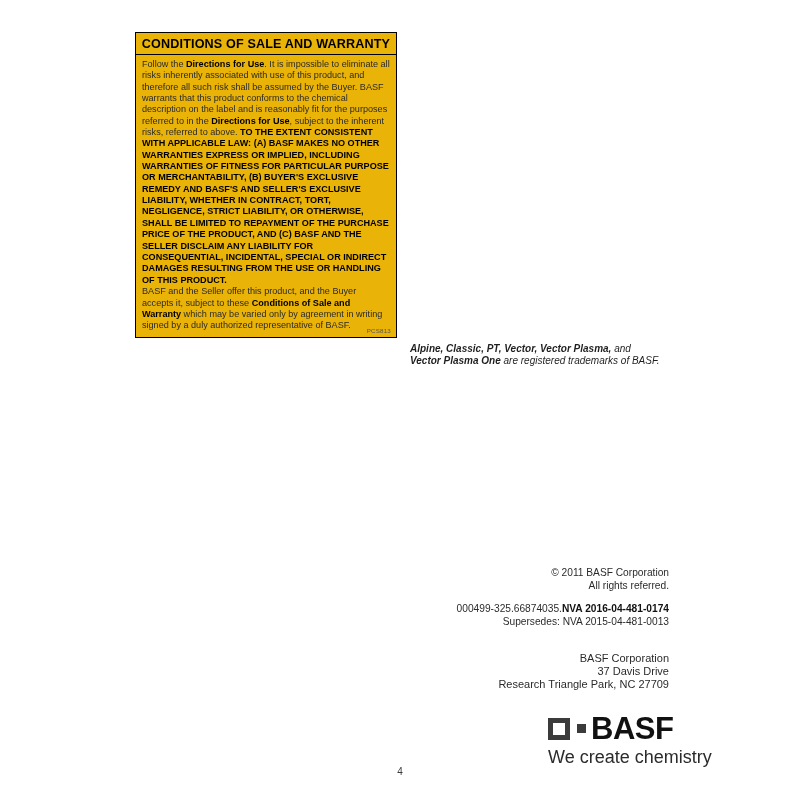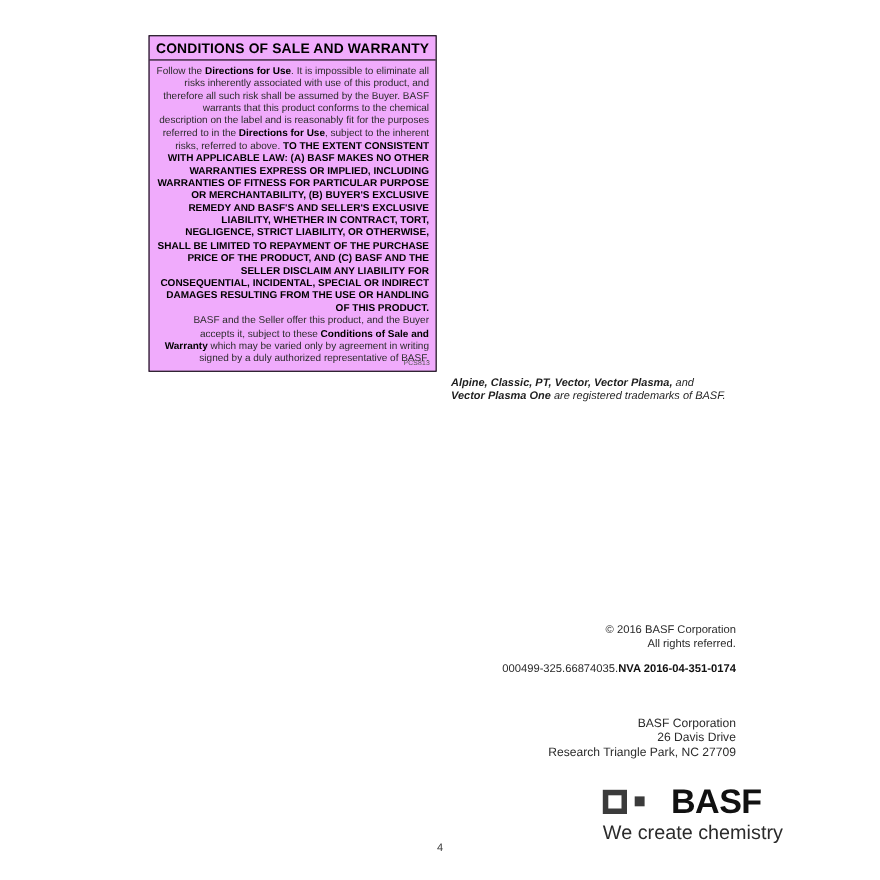--- a/index.html
+++ b/index.html
@@ -17,37 +17,37 @@
   }
 
   
   #warranty-box {
     position: absolute;
     left: 135px;
     top: 32px;
     width: 262px;
     border: 1.5px solid #000;
     box-sizing: border-box;
-    background: #f0abfc;
+    background: #eab308;
   }
   #warranty-title {
     font-size: 12.6px;
     font-weight: bold;
     text-align: center;
     letter-spacing: 0.15px;
     padding: 4px 2px 3px 2px;
     border-bottom: 1.2px solid #000;
     color: #000;
   }
   #warranty-body {
     padding: 4px 6px 2px 6px;
     font-size: 9.1px;
     line-height: 11.35px;
     color: #2b2b2b;
-    text-align: right;
+    text-align: left;
   }
   .para { margin: 0; }
   .para + .para { margin-top: 0.5px; }
   .b { font-weight: bold; color: #000; }
   .allcaps {
     font-weight: bold;
     color: #000;
   }
   #pcs-code {
     text-align: right;
@@ -121,21 +121,21 @@
     width: 9px;
     height: 9px;
     background: #3b3b3b;
     margin-left: 7px;
   }
   #logo-wordmark {
     font-size: 31px;
     font-weight: bold;
     letter-spacing: -0.5px;
     color: #111;
-    margin-left: 24px;
+    margin-left: 5px;
     line-height: 1;
   }
   #logo-tagline {
     position: absolute;
     left: 548px;
     top: 747px;
     font-size: 18px;
     color: #2b2b2b;
   }
 
@@ -161,31 +161,32 @@
   </div>
   <div id="pcs-code">PCS813</div>
 </div>
 
 <div id="trademark-block">
   <span class="tm-name">Alpine, Classic, PT, Vector, Vector Plasma,</span><span> and </span><br>
   <span class="tm-name">Vector Plasma One</span><span> are registered trademarks of BASF.</span>
 </div>
 
 <div id="copyright-block" class="footer-block">
-  <div>© 2016 BASF Corporation</div>
+  <div>© 2011 BASF Corporation</div>
   <div>All rights referred.</div>
 </div>
 
 <div id="docnum-block" class="footer-block">
-  <div><span>000499-325.66874035.</span><span class="docnum-bold">NVA 2016-04-351-0174</span></div>
+  <div><span>000499-325.66874035.</span><span class="docnum-bold">NVA 2016-04-481-0174</span></div>
+  <div>Supersedes: NVA 2015-04-481-0013</div>
 </div>
 
 <div id="address-block" class="footer-block">
   <div>BASF Corporation</div>
-  <div>26 Davis Drive</div>
+  <div>37 Davis Drive</div>
   <div>Research Triangle Park, NC 27709</div>
 </div>
 
 <div id="basf-logo">
   <div id="logo-square-outline"></div>
   <div id="logo-square-small"></div>
   <div id="logo-wordmark">BASF</div>
 </div>
 <div id="logo-tagline">We create chemistry</div>
 

